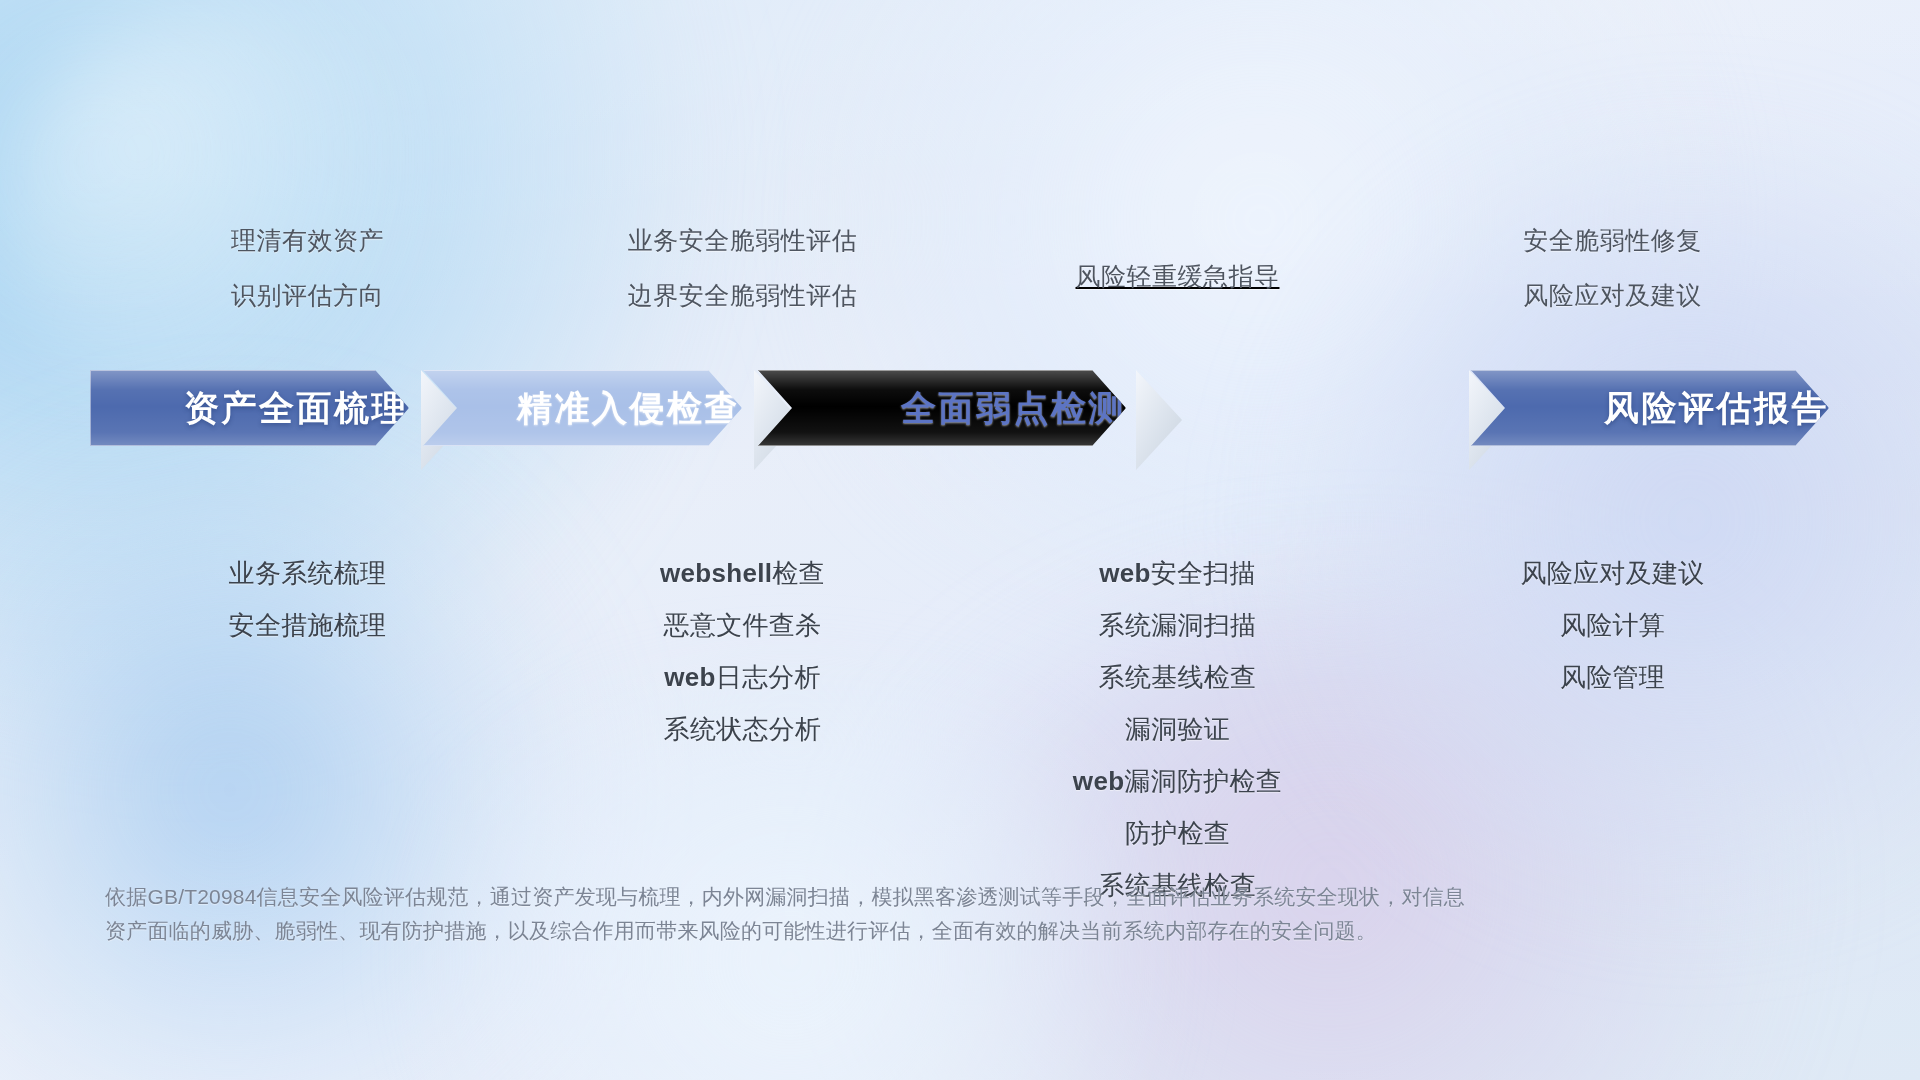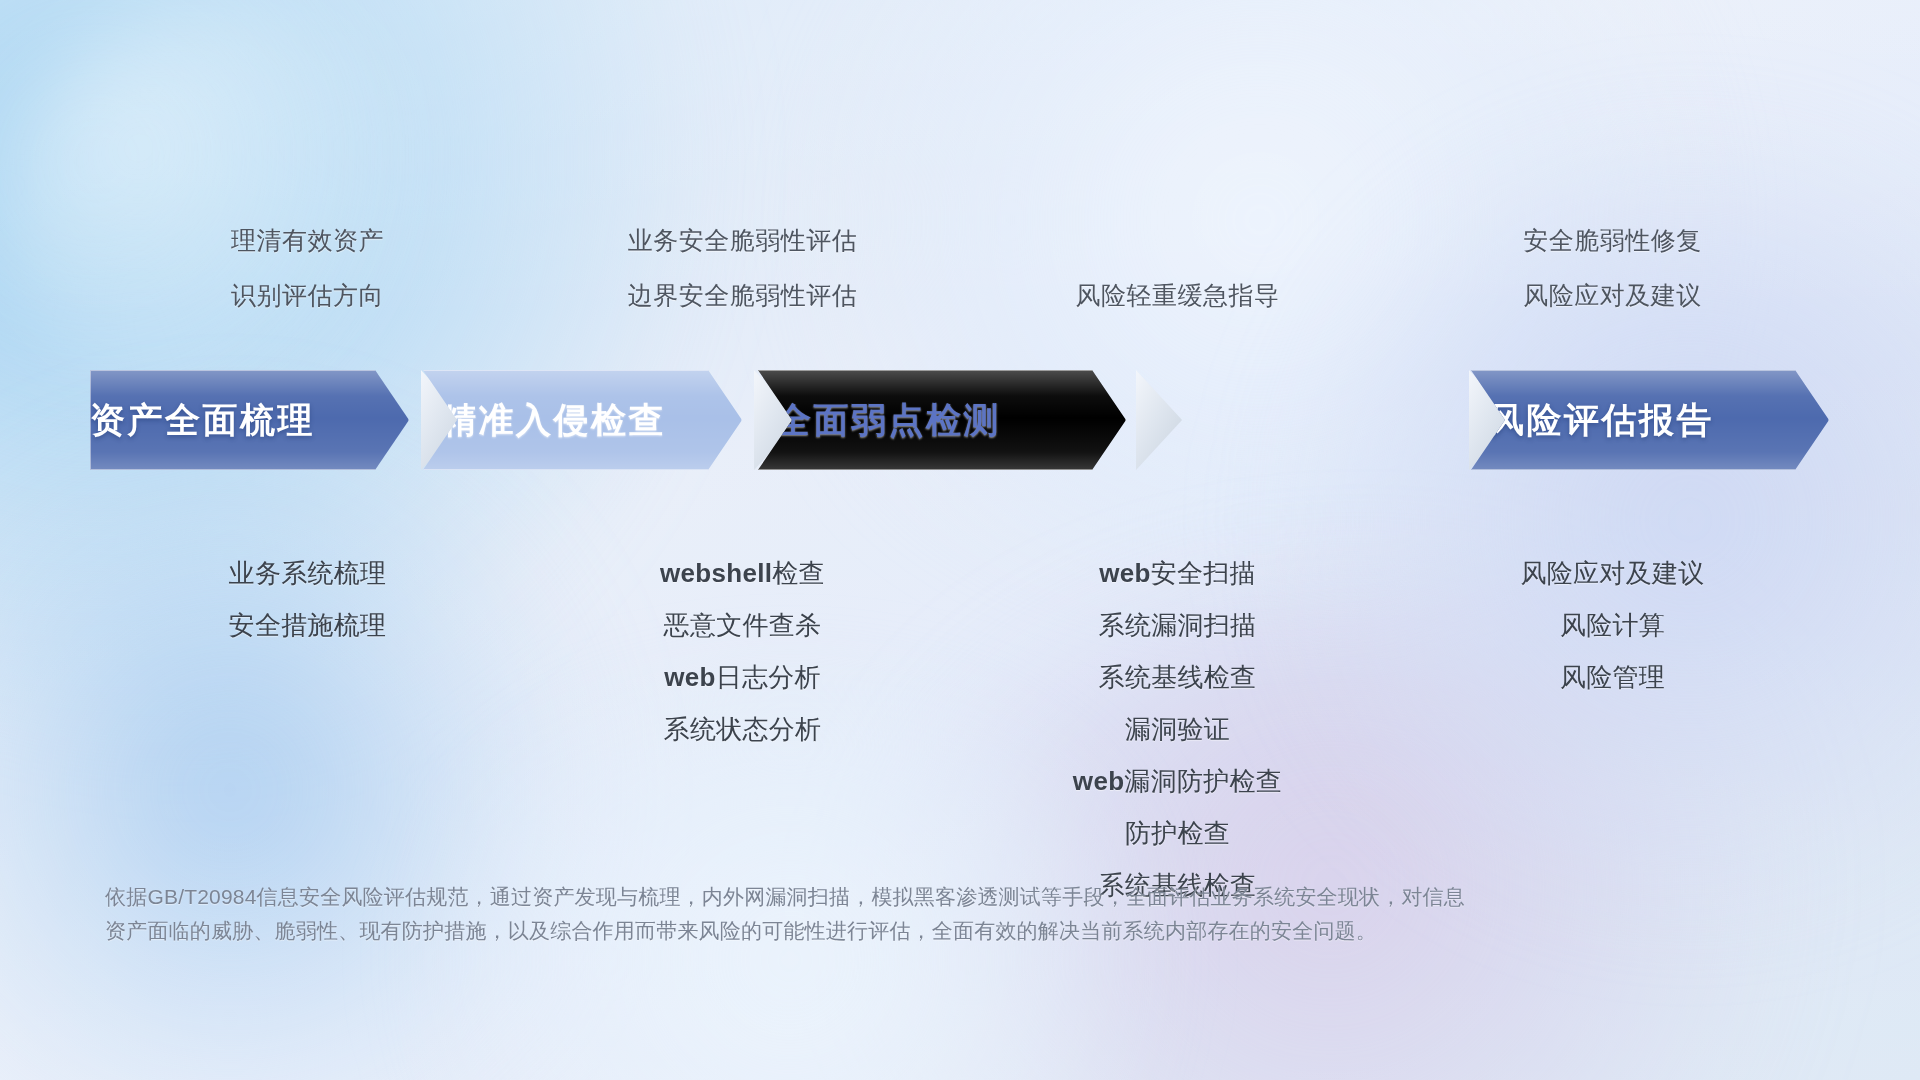--- a/index.html
+++ b/index.html
@@ -47,27 +47,27 @@
   .col{flex:1 1 0;display:flex;flex-direction:column;align-items:center;}
 
   
   .row-top{top:228px;}
   .toplabel{
     font-size:25px;color:#4e5560;line-height:1;letter-spacing:.5px;
     margin-bottom:30px;white-space:nowrap;font-weight:400;
     text-shadow:0 1px 1px rgba(255,255,255,.55);
   }
   .toplabel:last-child{margin-bottom:0;}
-  .col.shift-down{justify-content:flex-end;padding-top:36px;}
+  .col.shift-down{justify-content:flex-start;padding-top:36px;text-decoration:underline;}
 
   
   .band{position:absolute;left:90px;top:370px;width:1740px;height:100px;}
   .chev{
-    position:absolute;top:0;height:100px;
-    display:flex;align-items:center;justify-content:flex-start;
+    position:absolute;top:0;height:76px;
+    display:flex;align-items:center;justify-content:flex-end;
     -webkit-clip-path:polygon(0 0, calc(100% - 34px) 0, 100% 50%, calc(100% - 34px) 100%, 0 100%);
     clip-path:polygon(0 0, calc(100% - 34px) 0, 100% 50%, calc(100% - 34px) 100%, 0 100%);
   }
   .chev.notched{
     -webkit-clip-path:polygon(0 0, calc(100% - 34px) 0, 100% 50%, calc(100% - 34px) 100%, 0 100%, 34px 50%);
     clip-path:polygon(0 0, calc(100% - 34px) 0, 100% 50%, calc(100% - 34px) 100%, 0 100%, 34px 50%);
   }
   .chev .label{
     font-size:35px;font-weight:bold;letter-spacing:2.5px;white-space:nowrap;
     position:relative;z-index:3;

